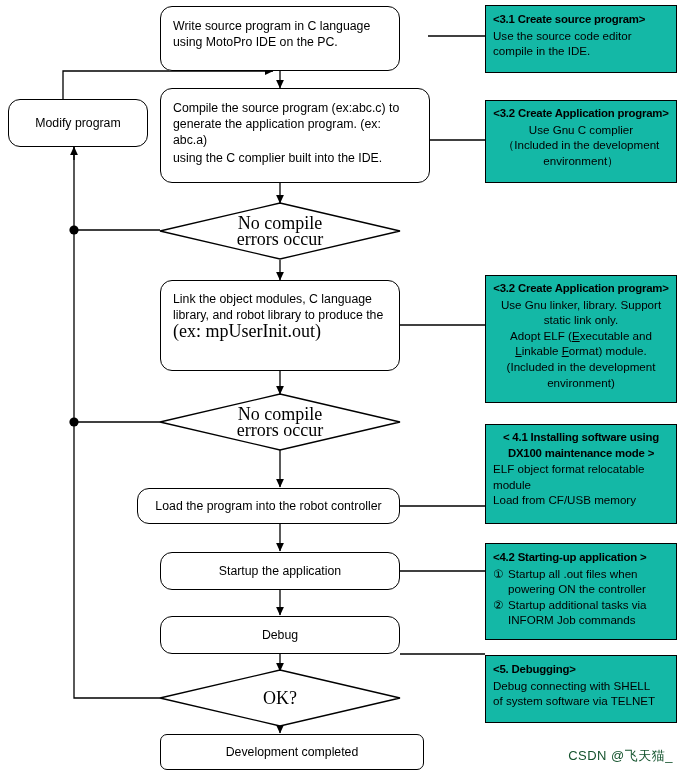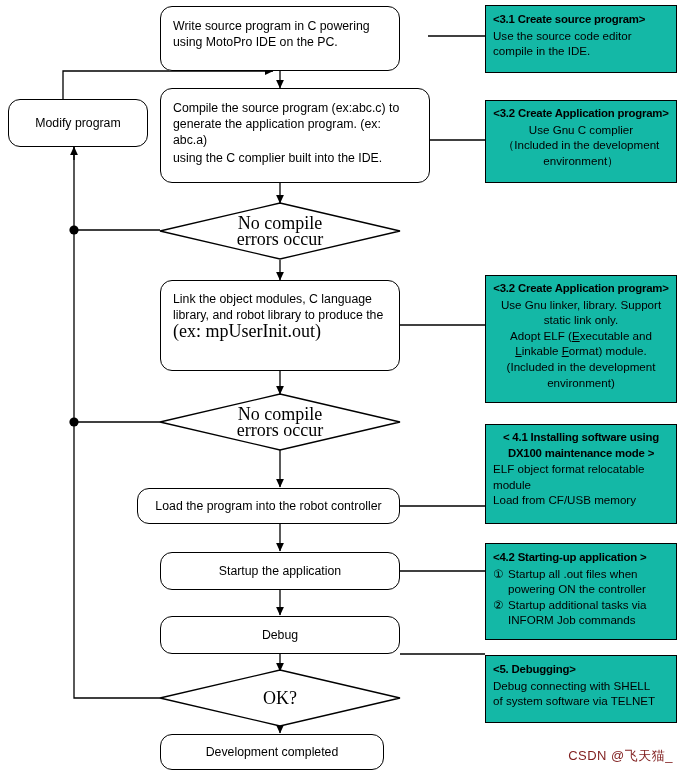--- a/index.html
+++ b/index.html
@@ -23,21 +23,21 @@
   .note .c{text-align:center;}
   .u{text-decoration:underline;}
 
   .diamondwrap{position:absolute;}
   .diamondwrap .lbl{position:absolute;left:0;top:0;width:100%;height:100%;
         display:flex;flex-direction:column;align-items:center;justify-content:center;
         font-size:12.3px;line-height:16px;text-align:center;}
 
   .serif{font-family:"Liberation Serif","DejaVu Serif",serif;font-size:18px;}
 
-  .wm{position:absolute;right:8px;bottom:10px;color:#7f1d1d;font-size:13px;
+  .wm{position:absolute;right:8px;bottom:10px;color:#14532d;font-size:13px;
       letter-spacing:0.5px;}
   .listrow{display:flex;}
   .listrow .num{width:15px;flex:0 0 15px;}
   .listrow .txt{flex:1;}
 </style>
 </head>
 <body>
 
 <div id="canvas">
 
@@ -90,21 +90,21 @@
 
     <g stroke="#000" stroke-width="1.3" fill="#fff">
       <polygon points="280,203 400,231 280,259 160,231"></polygon>
       <polygon points="280,394 400,422 280,450 160,422"></polygon>
       <polygon points="280,670 400,698 280,726 160,698"></polygon>
     </g>
   </svg>
 
   <div class="node rounded" style="left:160px;top:6px;width:240px;height:65px;">
     <div class="flowtext f12 just" style="left:0;top:0;width:100%;padding:11px 12px;">
-      <div>Write  source  program  in  C  powering</div>
+      <div>Write  source  program  in  C  language</div>
       <div style="text-align:left;">using MotoPro IDE on the PC.</div>
     </div>
   </div>
 
   <div class="node rounded ctr" style="left:8px;top:99px;width:140px;height:48px;">
     <span class="f12">Modify program</span>
   </div>
 
   <div class="node rounded" style="left:160px;top:88px;width:270px;height:95px;">
     <div class="flowtext f12 just" style="left:0;top:0;width:100%;padding:11px 12px;">
@@ -148,21 +148,21 @@
   <div class="node rounded ctr" style="left:160px;top:616px;width:240px;height:38px;">
     <span class="f12">Debug</span>
   </div>
 
   <div class="diamondwrap" style="left:160px;top:670px;width:240px;height:56px;">
     <div class="lbl">
       <span class="serif">OK?</span>
     </div>
   </div>
 
-  <div class="node rounded ctr" style="left:160px;top:734px;width:224px;height:36px;">
+  <div class="node rounded ctr" style="left:160px;top:734px;width:264px;height:36px;border-radius:7px;">
     <span class="f12">Development completed</span>
   </div>
 
   <div class="note" style="left:485px;top:5px;width:192px;height:68px;">
     <b>&lt;3.1 Create source program&gt;</b>
     <div>Use the source code editor</div>
     <div>compile in the IDE.</div>
   </div>
 
   <div class="note" style="left:485px;top:100px;width:192px;height:83px;">

